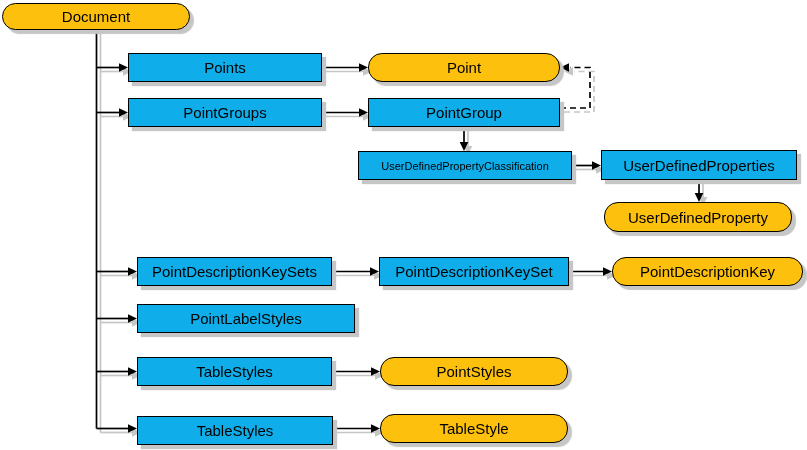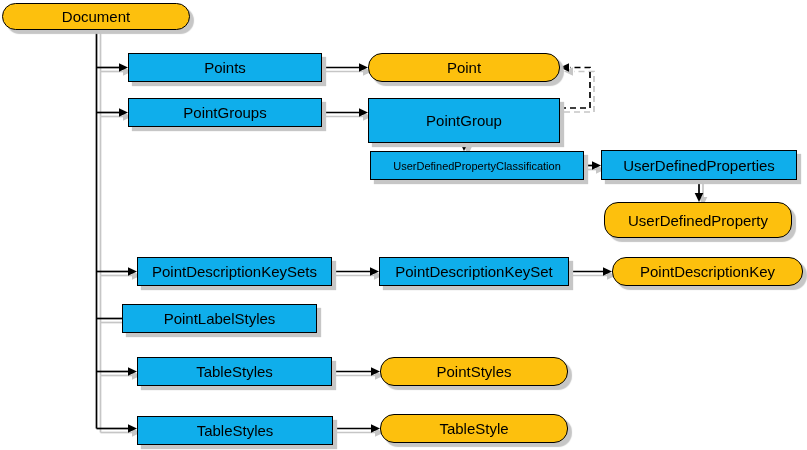--- a/index.html
+++ b/index.html
@@ -95,35 +95,35 @@
   </svg>
 
   <div class="node pill" style="left:2px;top:3px;width:188px;height:27px">Document</div>
 
   <div class="node rect" style="left:128px;top:53px;width:194px;height:29px">Points</div>
 
   <div class="node pill" style="left:368px;top:53px;width:192px;height:29px">Point</div>
 
   <div class="node rect" style="left:128px;top:98px;width:194px;height:29px">PointGroups</div>
 
-  <div class="node rect" style="left:368px;top:98px;width:192px;height:45px">PointGroup</div>
+  <div class="node rect" style="left:368px;top:98px;width:192px;height:29px">PointGroup</div>
 
-  <div class="node rect small" style="left:370px;top:151px;width:214px;height:29px">UserDefinedPropertyClassification</div>
+  <div class="node rect small" style="left:358px;top:151px;width:214px;height:29px">UserDefinedPropertyClassification</div>
 
   <div class="node rect" style="left:601px;top:150px;width:196px;height:30px">UserDefinedProperties</div>
 
-  <div class="node pill" style="left:604px;top:202px;width:188px;height:36px">UserDefinedProperty</div>
+  <div class="node pill" style="left:604px;top:202px;width:188px;height:30px">UserDefinedProperty</div>
 
   <div class="node rect" style="left:137px;top:257px;width:195px;height:29px">PointDescriptionKeySets</div>
 
   <div class="node rect" style="left:379px;top:257px;width:190px;height:29px">PointDescriptionKeySet</div>
 
   <div class="node pill" style="left:612px;top:257px;width:191px;height:29px">PointDescriptionKey</div>
 
-  <div class="node rect" style="left:122px;top:304px;width:195px;height:29px">PointLabelStyles</div>
+  <div class="node rect" style="left:137px;top:304px;width:218px;height:29px">PointLabelStyles</div>
 
   <div class="node rect" style="left:137px;top:357px;width:195px;height:29px">TableStyles</div>
 
   <div class="node pill" style="left:380px;top:357px;width:188px;height:29px">PointStyles</div>
 
   <div class="node rect" style="left:137px;top:416px;width:196px;height:29px">TableStyles</div>
 
   <div class="node pill" style="left:380px;top:414px;width:188px;height:29px">TableStyle</div>
 
 </div>

